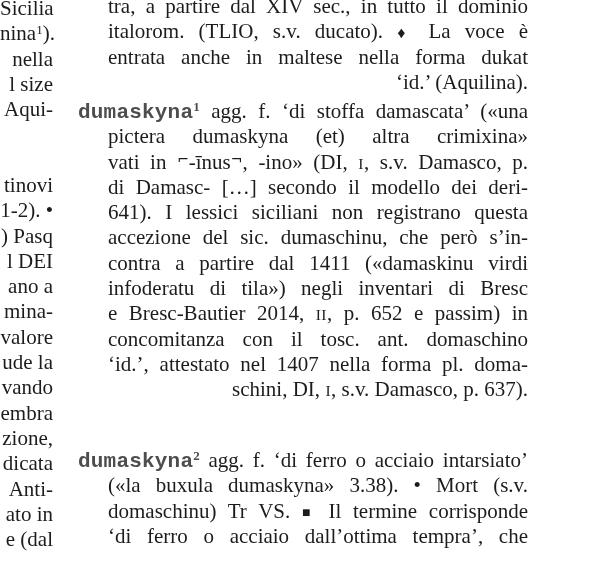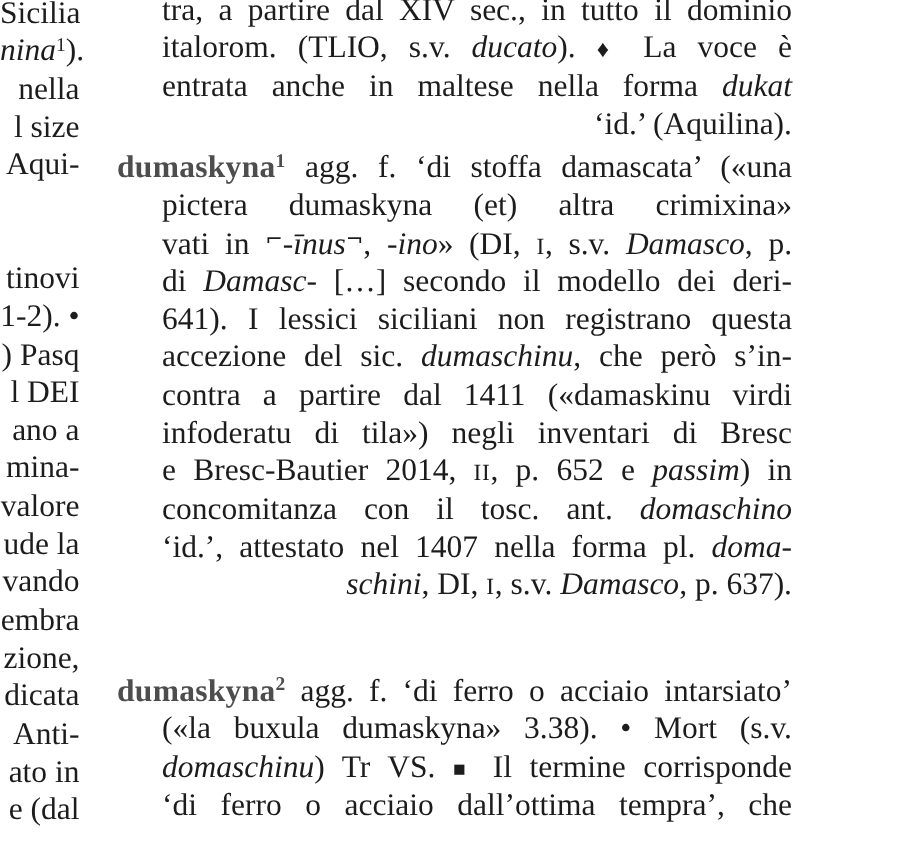--- a/index.html
+++ b/index.html
@@ -18,22 +18,22 @@
   .leftgroup-b{top:173px;}
   .maincol-para{position:absolute;left:108px;width:420px;}
   .para-continuation{top:-6px;}
   .para-entry1{top:99px;}
   .para-entry2{top:448px;}
   .ln{height:25.3px;white-space:nowrap;}
   .leftcol .ln{text-align:right;}
   .jl{text-align:justify;text-align-last:justify;white-space:normal;}
   .ll{text-align:right;}
   .out{margin-left:-30px;width:450px;}
-  .it{font-style:italic;}
-  .hw{font-weight:bold;color:#4d4d4d;letter-spacing:.2px;}
+  .it{}
+  .hw{font-weight:bold;color:#4d4d4d;letter-spacing:.2px;font-family:Liberation Mono, monospace;}
   .hwsup{font-weight:bold;color:#4d4d4d;font-size:13px;vertical-align:7px;line-height:0;}
   .supn{font-size:13px;vertical-align:6px;line-height:0;}
   .scn{font-size:15.5px;letter-spacing:.5px;}
   .sqg{font-size:14px;vertical-align:1px;}
   .dig{font-size:16px;}
   .bug{font-size:21px;}
   .cog{font-size:14px;vertical-align:5px;line-height:0;font-family:"DejaVu Sans","Liberation Serif",serif;}
 </style>
 </head>
 <body>

